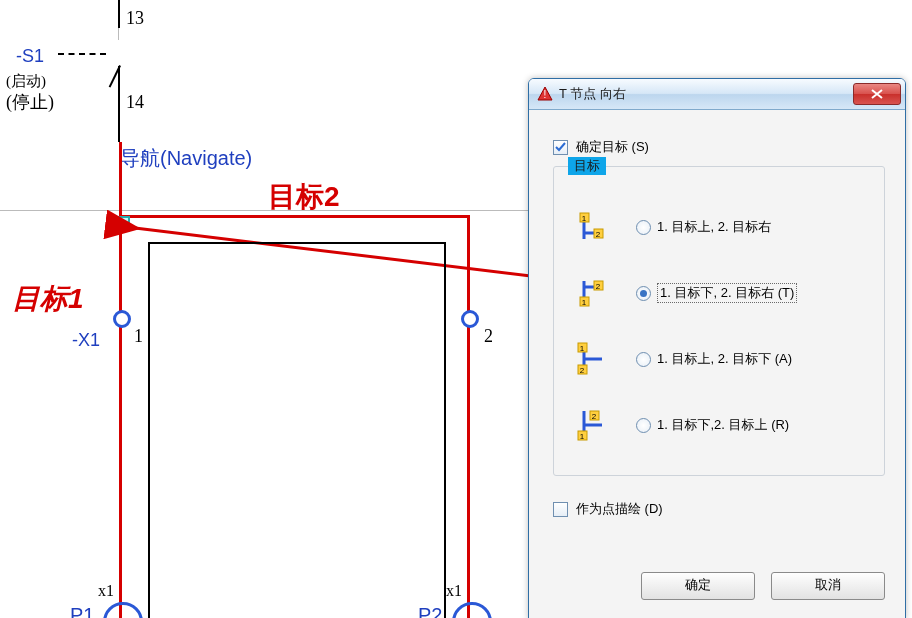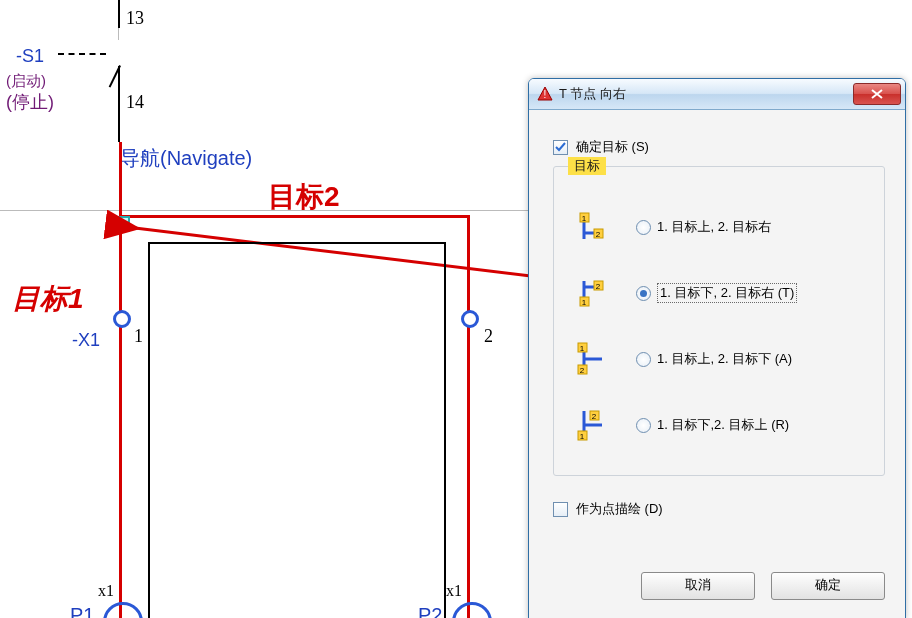--- a/index.html
+++ b/index.html
@@ -1,40 +1,40 @@
 <!DOCTYPE html>
 <html><head>
 <meta charset="utf-8">
 <style>
   html,body{margin:0;padding:0;width:912px;height:618px;font-family:"Microsoft YaHei","Segoe UI",Tahoma,sans-serif;font-size:13px;background:#fff;overflow:hidden;}
   .canvas{position:absolute;inset:0;}
   
   .sch-text{position:absolute;white-space:nowrap;}
   .blue{color:#1f3fbf;}
-  .green{color:#701a75;}
+  .green{color:#000000;font-family:Liberation Serif, serif;}
   .red{color:#d50000;font-weight:700;font-family:SimHei,Arial,sans-serif;}
   .num{color:#000;font-family:"Times New Roman",serif;}
   .wire{position:absolute;background:#d50000;}
   .wire-black{position:absolute;background:#000;}
   .circle{position:absolute;border:3px solid #2a58d6;border-radius:50%;background:#fff;}
 
   
   .dialog{position:absolute;left:528px;top:78px;width:376px;height:540px;border:1px solid #2f6ea5;border-radius:6px 6px 0 0;
     background:linear-gradient(#f8f8f8,#eee);box-shadow:0 0 6px rgba(0,0,0,.25);overflow:hidden;}
   .titlebar{height:30px;display:flex;align-items:center;
     background:linear-gradient(#f7fbff,#d6e7f7 48%,#bcd6ee 52%,#d6e7f7);border-bottom:1px solid #7fa9cc;padding:0 4px 0 8px;}
   .titlebar .tico{width:16px;height:16px;margin-right:6px;display:flex;align-items:center;justify-content:center;}
   .titlebar .title{flex:1;color:#1a1a1a;}
   .closebtn{width:46px;height:20px;border:1px solid #8a2a2a;border-radius:3px;display:flex;align-items:center;justify-content:center;
     background:linear-gradient(#e98783,#d9534f 48%,#c9302c 52%,#d9534f);color:#fff;font-weight:700;}
   .dlg-body{position:relative;padding:18px 20px 18px 24px;height:calc(100% - 30px);box-sizing:border-box;background:#f4f4f4;}
   .row{display:flex;align-items:center;margin-bottom:10px;margin-top:10px;}
   .cb{width:13px;height:13px;border:1px solid #6f8fb0;background:linear-gradient(#fff,#e6eef6);margin-right:8px;display:flex;align-items:center;justify-content:center;}
   .fieldset{border:1px solid #cdd3da;border-radius:3px;padding:20px 18px;margin-top:6px;}
-  .legend{position:relative;top:-30px;left:-4px;background:#fde047;padding:0 6px;color:#1a1a1a;width:max-content;}
+  .legend{position:relative;top:-30px;left:-4px;background:#0ea5e9;padding:0 6px;color:#1a1a1a;width:max-content;}
   .opts{margin-top:-14px;}
   .opt{display:flex;align-items:center;margin:18px 0 30px;}
   .opt .pic{width:36px;height:36px;margin-right:28px;flex:0 0 auto;}
   .radio{width:13px;height:13px;border:1px solid #6f8fb0;border-radius:50%;background:radial-gradient(#fff,#e6eef6);margin-right:6px;display:flex;align-items:center;justify-content:center;flex:0 0 auto;}
   .radio.on::after{content:"";width:7px;height:7px;border-radius:50%;background:#3a74c4;}
   .sel{border:1px dotted #6a6a6a;padding:0 2px;}
   .btns{position:absolute;right:20px;bottom:20px;display:flex;gap:16px;}
   .btn{width:112px;height:26px;border:1px solid #8a8a8a;border-radius:3px;text-align:center;line-height:24px;
     background:linear-gradient(#fefefe,#e2e2e2);}
   .dlg-body .draw-check{display:flex;align-items:center;margin-top:24px;}
@@ -187,20 +187,20 @@
 
         </div>
       </div>
 
       <div class="draw-check">
         <span class="cb"></span>
         <span>作为点描绘 (D)</span>
       </div>
 
       <div class="btns">
+        <div class="btn">确定</div>
         <div class="btn">取消</div>
-        <div class="btn">确定</div>
       </div>
     </div>
   </div>
 
 
 </div>
 
 </body></html>

